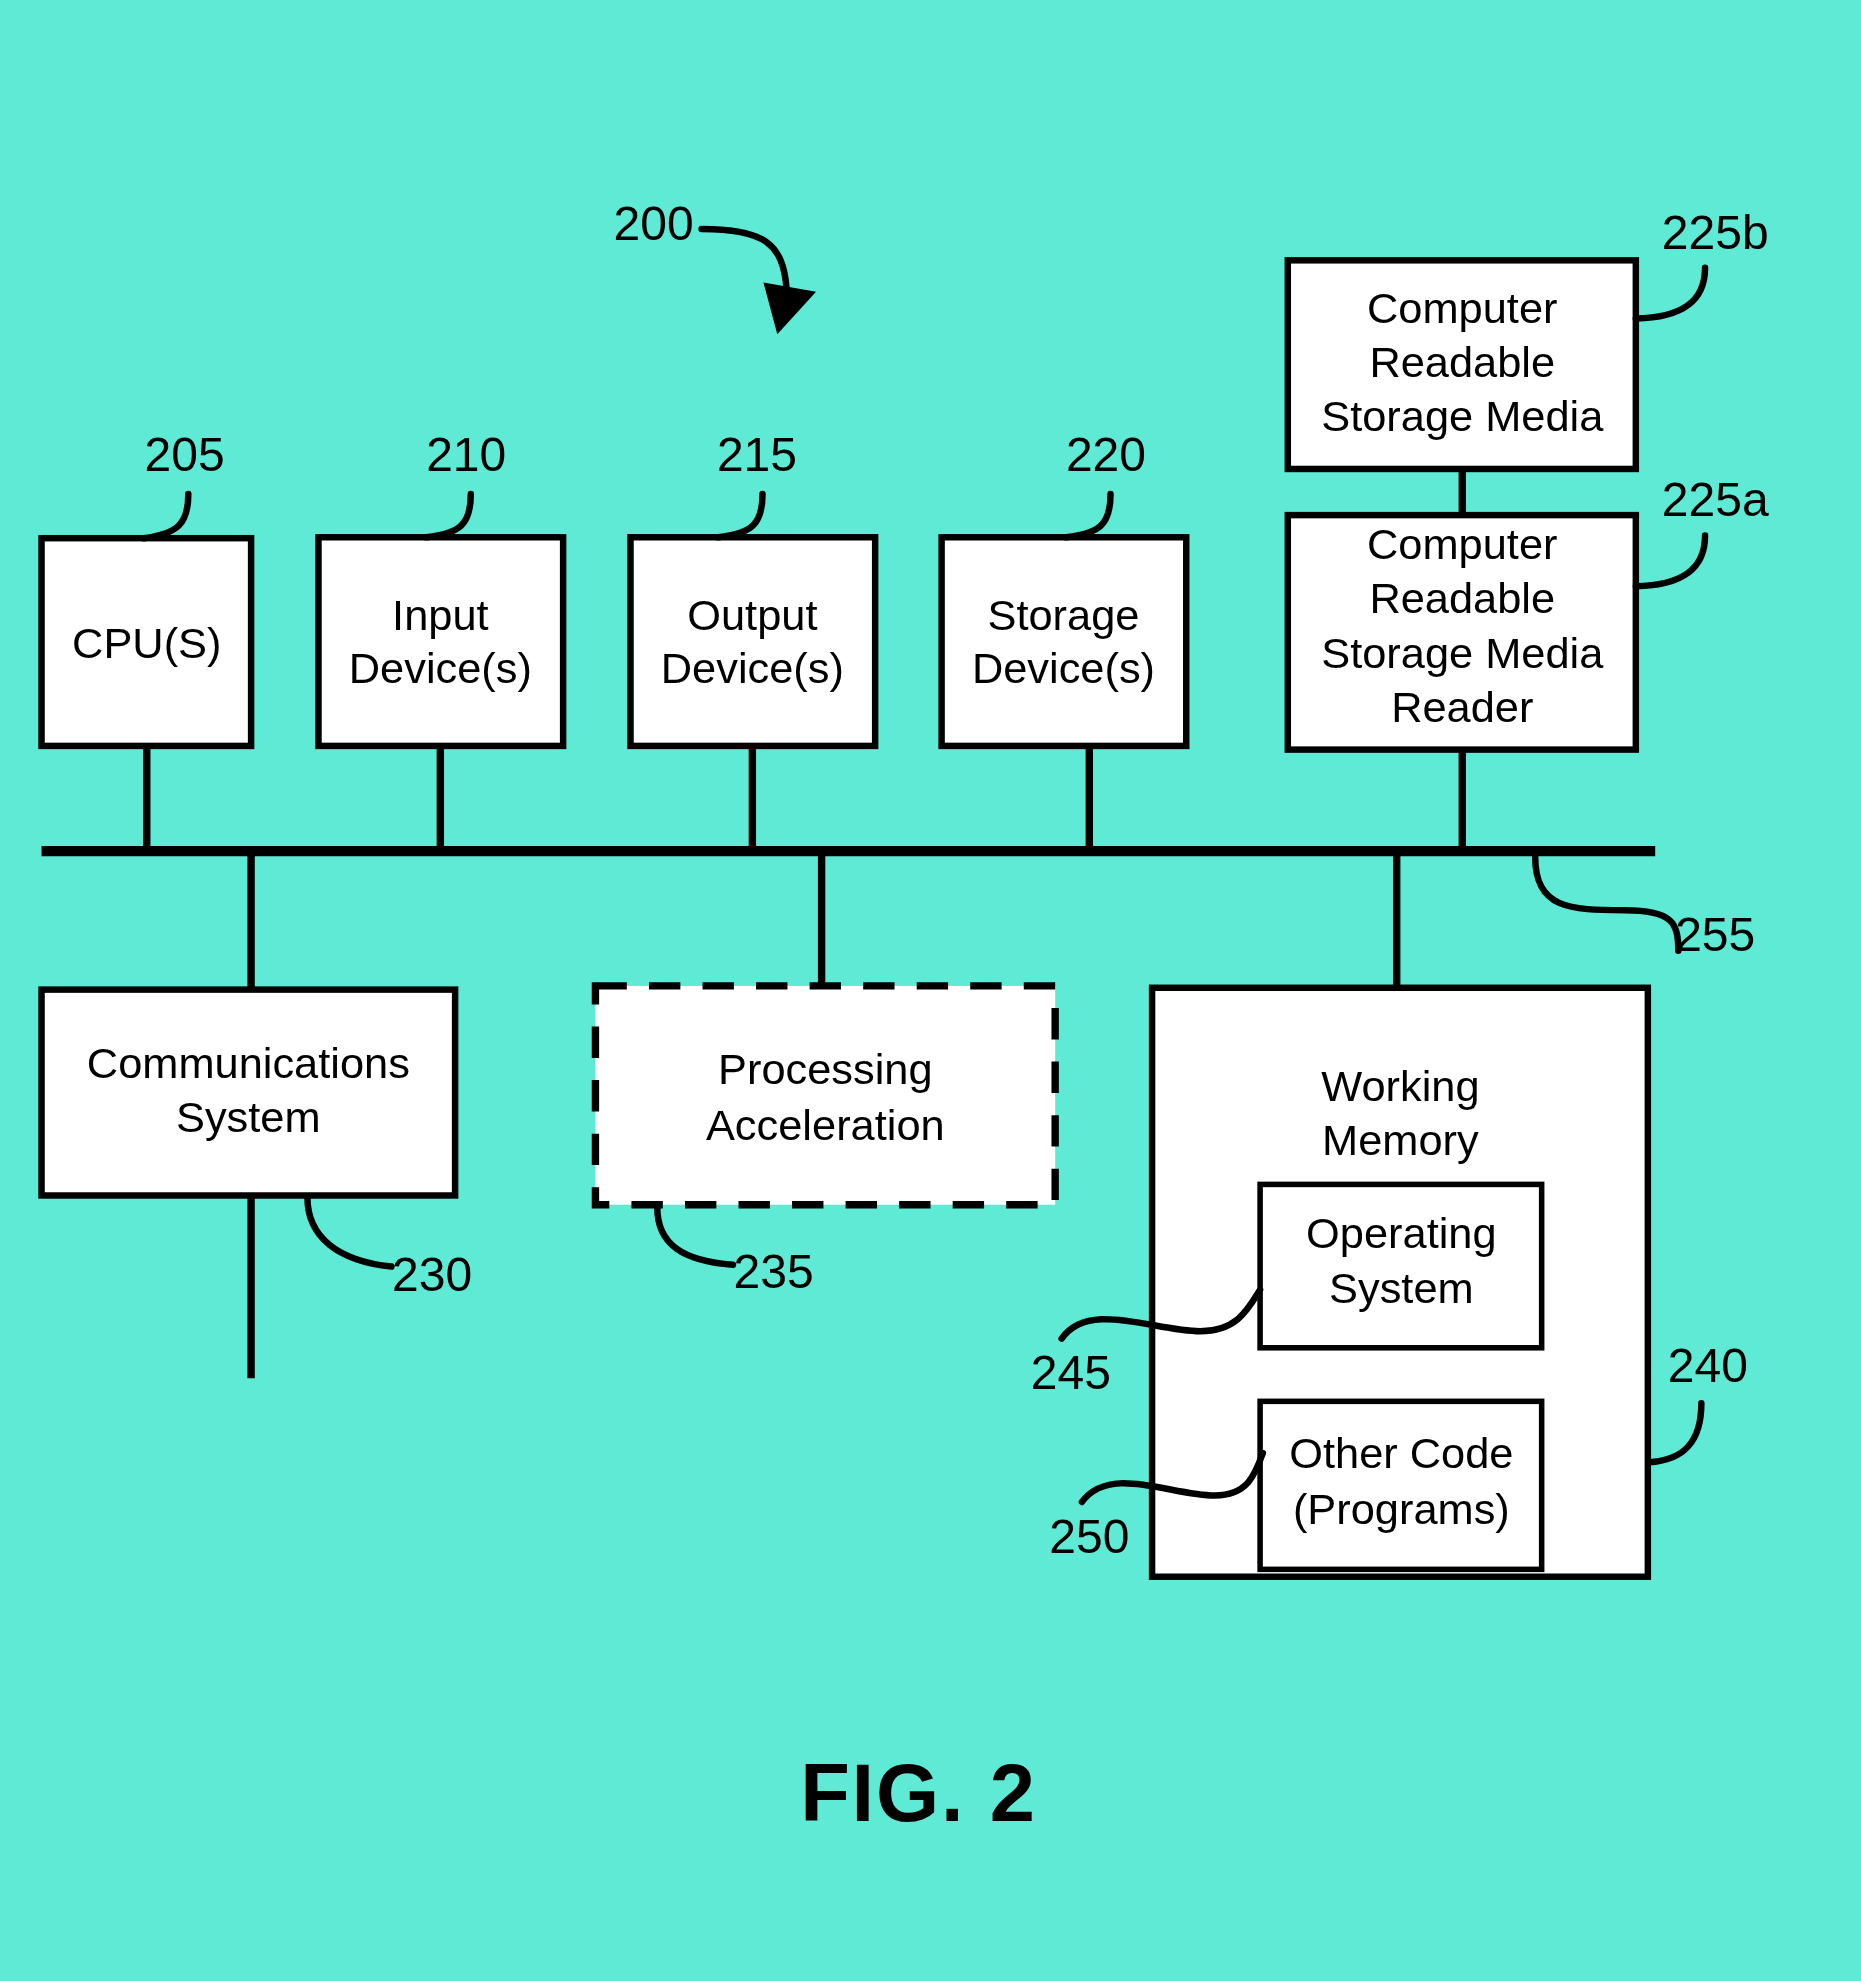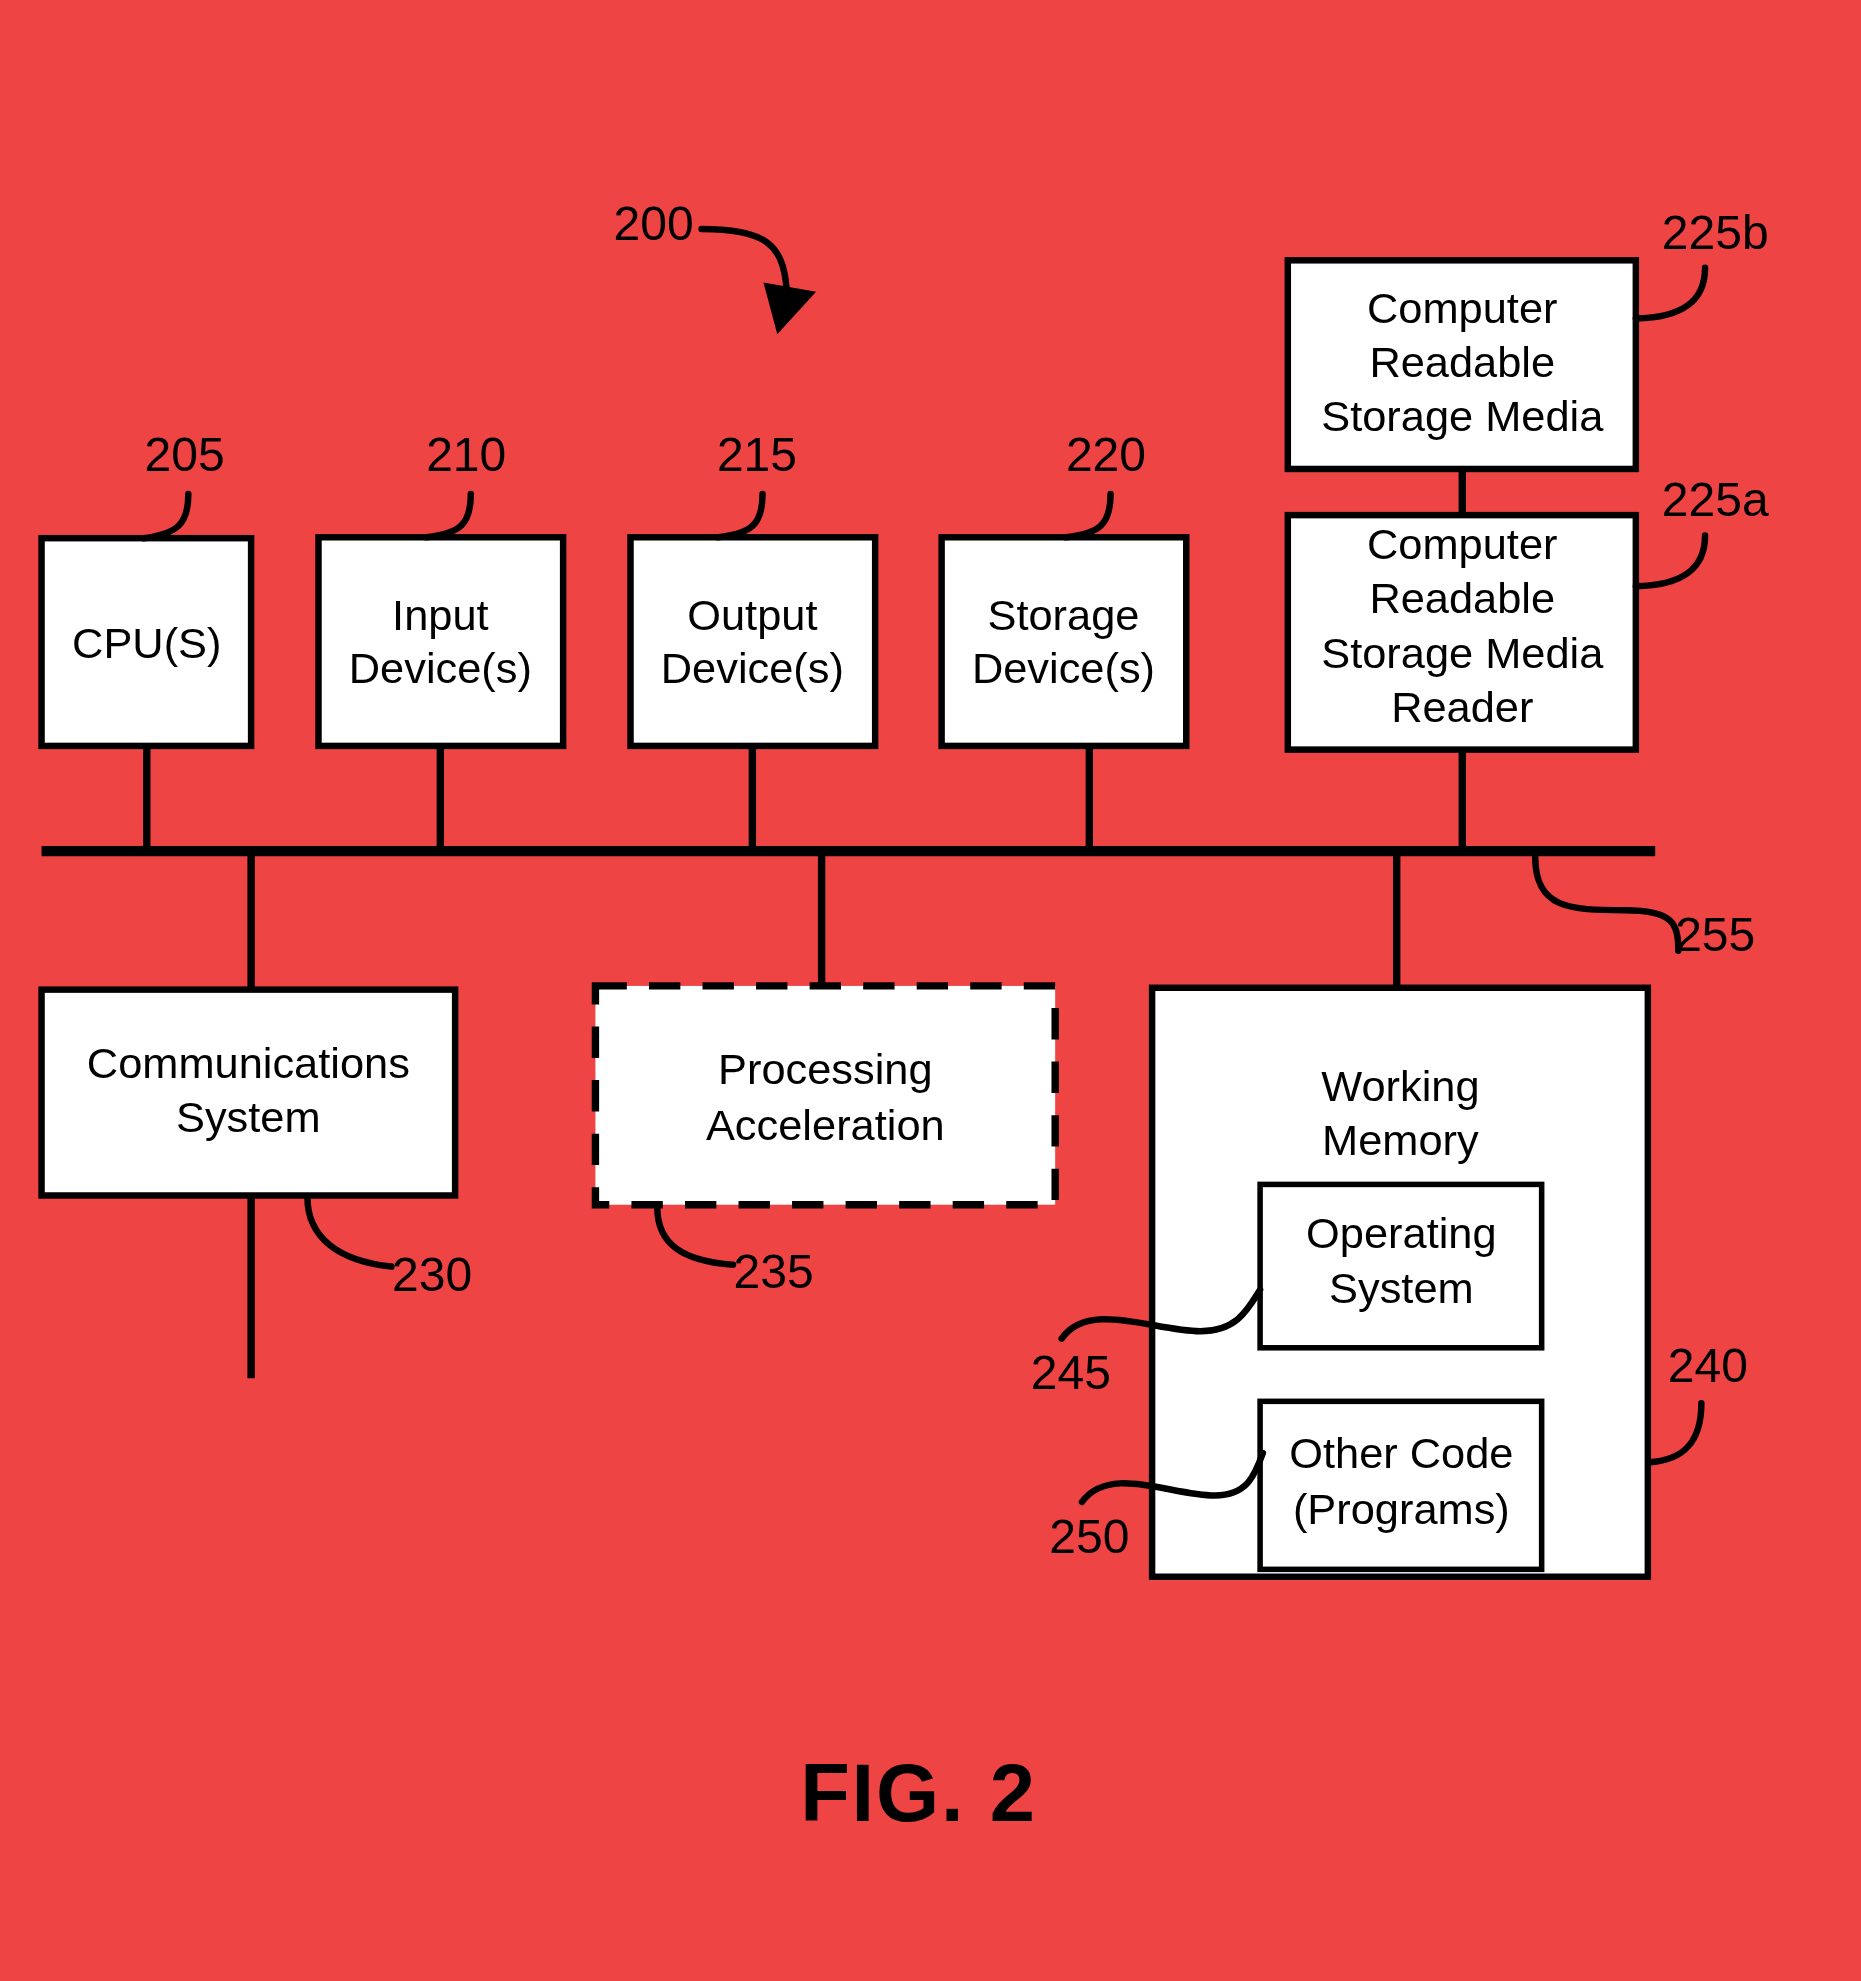--- a/index.html
+++ b/index.html
@@ -7,21 +7,21 @@
     padding: 0;
     background: #ffffff;
   }
   body {
     font-family: "Liberation Sans", sans-serif;
   }
   #figure-root {
     position: relative;
     width: 1862px;
     height: 1982px;
-    background: #ef4444;
+    background: #5eead4;
     overflow: hidden;
   }
   svg.diagram {
     position: absolute;
     top: 0;
     left: 0;
     width: 1862px;
     height: 1982px;
   }
   .box-rect {

